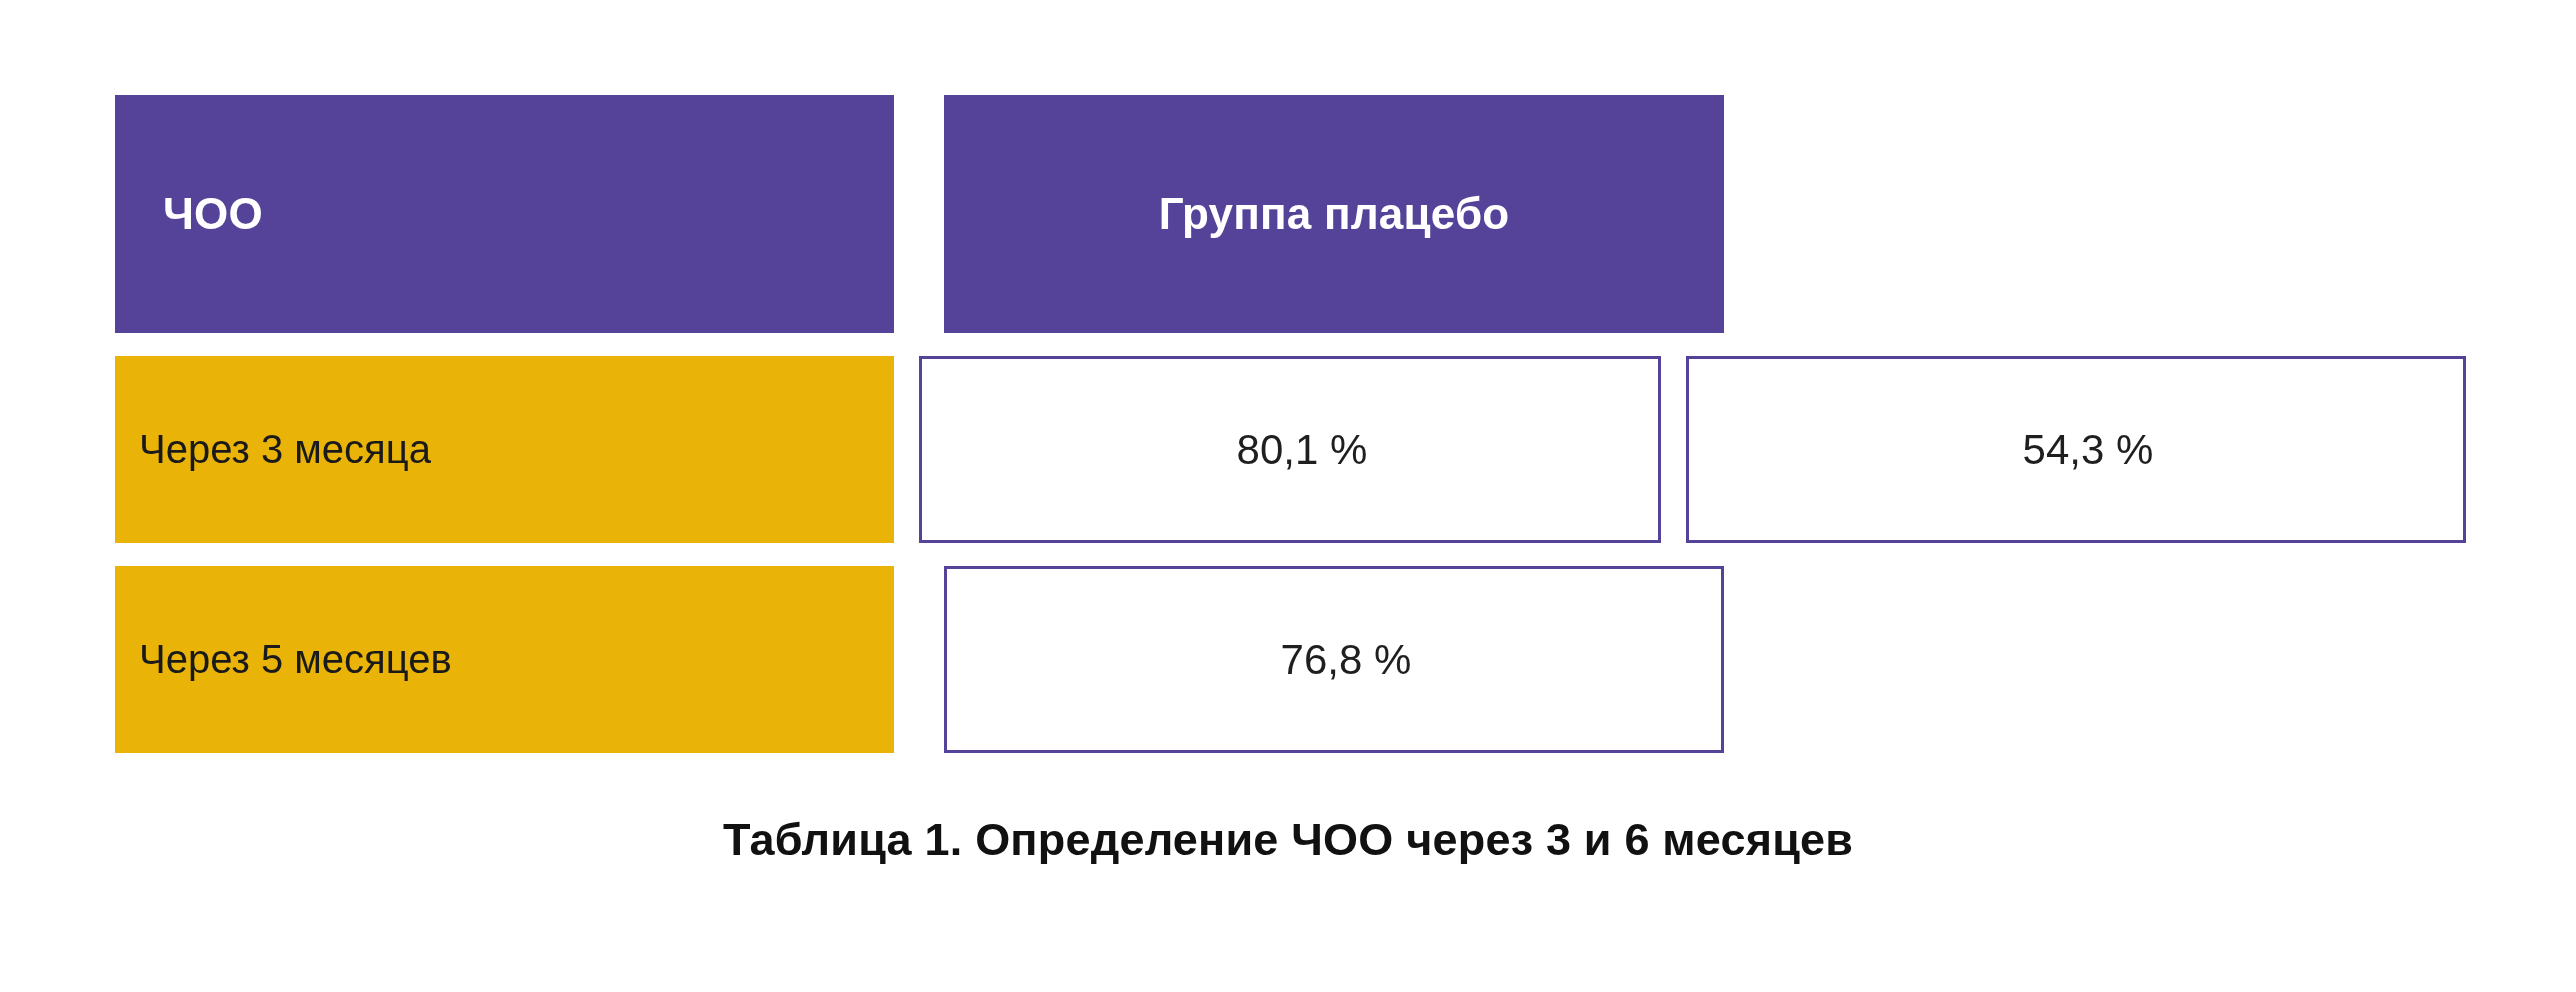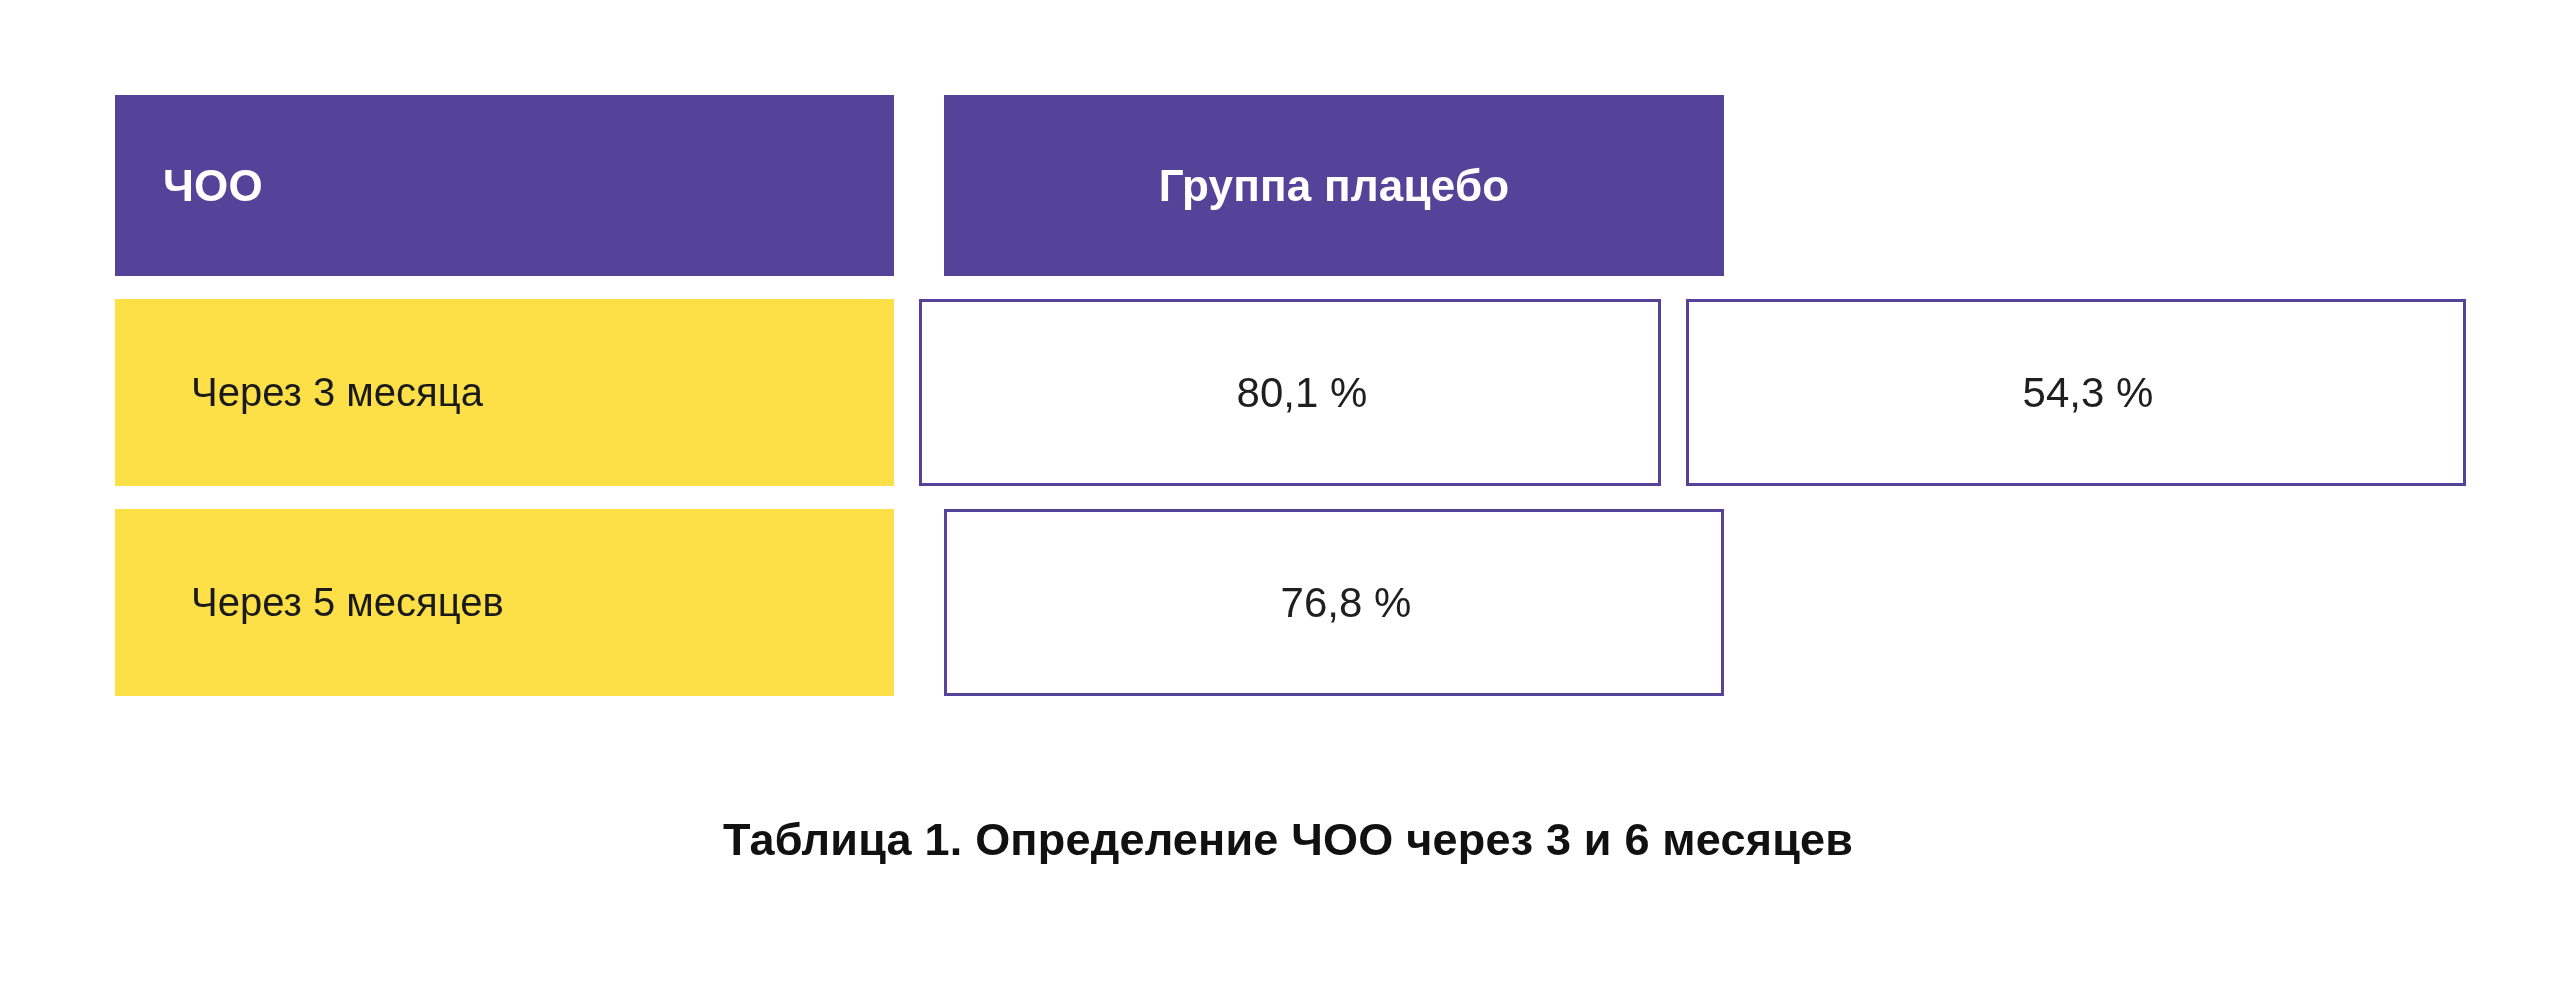--- a/index.html
+++ b/index.html
@@ -27,21 +27,21 @@
     left: 115px;
     top: 95px;
     width: 2347px;
   }
 
   .row {
     display: flex;
     width: 100%;
   }
 
-  .row-header { height: 181px; }
+  .row-header { height: 238px; }
   .row-data   { height: 187px; }
 
   .gap-v { height: 23px; width: 100%; }
 
   .col-label  { width: 779px; flex: 0 0 779px; }
   .col-spacer { width: 25px; flex: 0 0 25px; }
   .col-sac    { width: 742px; flex: 0 0 742px; }
   .col-placebo{ width: 780px; flex: 0 0 780px; }
 
   
@@ -54,28 +54,28 @@
     align-items: center;
     height: 100%;
     box-sizing: border-box;
     letter-spacing: 0.2px;
   }
   .hcell.left   { justify-content: flex-start; padding-left: 48px; }
   .hcell.center { justify-content: center; }
 
   
   .ycell {
-    background: #fde047;
+    background: #eab308;
     color: #1a1a1a;
     font-size: 40px;
     font-weight: normal;
     display: flex;
     align-items: center;
     justify-content: flex-start;
-    padding-left: 76px;
+    padding-left: 24px;
     height: 100%;
     box-sizing: border-box;
   }
 
   
   .vcell {
     background: #ffffff;
     border: 3px solid #554399;
     color: #1f1f1f;
     font-size: 42px;

